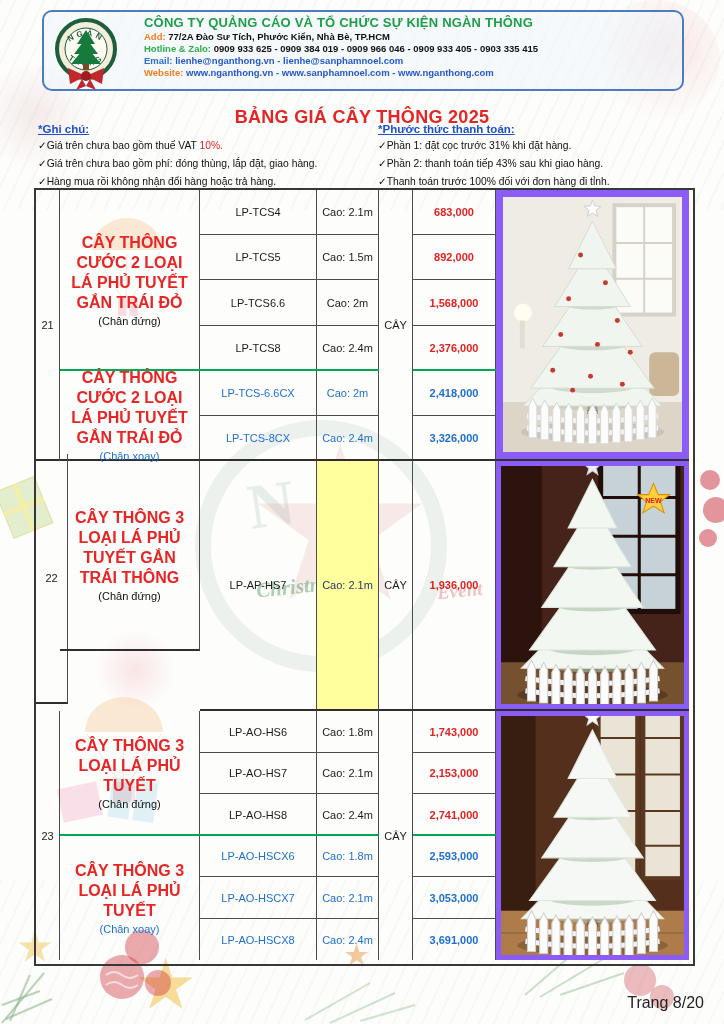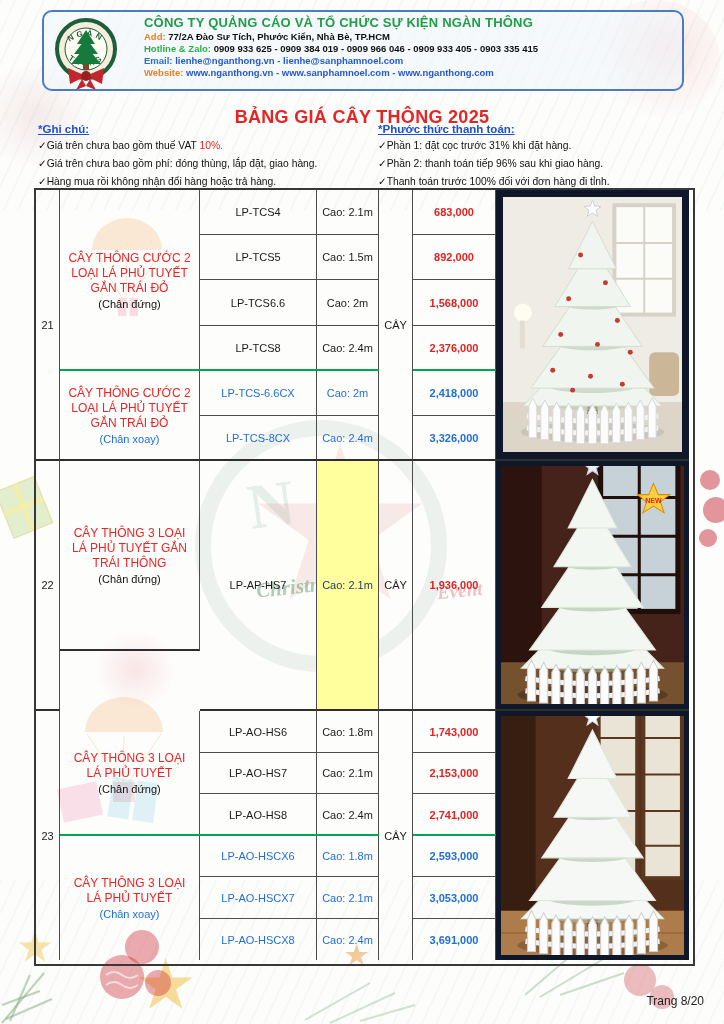--- a/index.html
+++ b/index.html
@@ -34,30 +34,30 @@
   
   .price-table{position:absolute;left:34px;top:188px;width:657px;height:774px;border:2px solid #383838;z-index:1;}
   .cell{position:absolute;box-sizing:border-box;display:flex;flex-direction:column;align-items:center;
     justify-content:center;border-right:1px solid #4c4c4c;border-bottom:1px solid #4c4c4c;
     font-size:11px;color:#1a1a1a;text-align:center;}
   .edge-r{border-right:none;}.edge-b{border-bottom:none;}
   .thick{border-bottom:2px solid #2e2e2e;}
   .blue{color:#1e6fd0;}
   .price{font-weight:bold;color:#e02222;}
   .price.blue{color:#1e6fd0;}
-  .cat-name{color:#e82525;font-weight:normal;font-size:12px;line-height:1.25;padding:0 6px;}
+  .cat-name{color:#e82525;font-weight:bold;font-size:16px;line-height:1.25;padding:0 6px;}
   .cat-variant{font-size:11px;margin-top:2px;color:#111;}
   .cat-variant.blue{color:#1e6fd0;}
   .yellow{background:#ffff9e;}
   .yellow .h-text{color:#243b66;}
-  .img-cell{background:#0f172a;}
+  .img-cell{background:#8b5cf6;}
   .photo{position:absolute;background:#fff;}
   .photo svg{display:block;width:100%;height:100%;}
   .green-sep{position:absolute;height:2px;background:#00a651;z-index:5;}
-  .footer{position:absolute;top:994px;left:0;width:704px;text-align:right;font-size:12px;color:#222;z-index:2;}
+  .footer{position:absolute;top:994px;left:0;width:704px;text-align:right;font-size:16px;color:#222;z-index:2;}
 </style>
 </head>
 <body>
 
 <div class="page">
 
   <div class="bg-band bg-top"></div>
   <div class="bg-band bg-bottom"></div>
   <div class="deco blob" style="left:590px;top:0;width:130px;height:120px;background:radial-gradient(circle at 60% 40%, rgba(225,130,130,.18), transparent 70%);"></div>
   <div class="deco blob" style="left:-20px;top:60px;width:110px;height:110px;background:radial-gradient(circle, rgba(190,120,120,.14), transparent 70%);"></div>
@@ -188,21 +188,21 @@
 
   <div class="notes notes-left">
     <div class="note-title">*Ghi chú:</div>
     <div class="note-item"><span>✓Giá trên chưa bao gồm thuế VAT </span><span class="red">10%.</span></div>
     <div class="note-item">✓Giá trên chưa bao gồm phí: đóng thùng, lắp đặt, giao hàng.</div>
     <div class="note-item">✓Hàng mua rồi không nhận đổi hàng hoặc trả hàng.</div>
   </div>
   <div class="notes notes-right">
     <div class="note-title">*Phước thức thanh toán:</div>
     <div class="note-item">✓Phần 1: đặt cọc trước 31% khi đặt hàng.</div>
-    <div class="note-item">✓Phần 2: thanh toán tiếp 96% sau khi giao hàng.</div>
+    <div class="note-item">✓Phần 2: thanh toán tiếp 43% sau khi giao hàng.</div>
     <div class="note-item">✓Thanh toán trước 100% đối với đơn hàng đi tỉnh.</div>
   </div>
 
   <div class="price-table">
 
     <div class="cell thick" style="left:0;top:0;width:24px;height:271px;">21</div>
     <div class="cell" style="left:24px;top:0;width:140px;height:181px;">
       <div class="cat-name">CÂY THÔNG CƯỚC 2 LOẠI LÁ PHỦ TUYẾT GẮN TRÁI ĐỎ</div>
       <div class="cat-variant">(Chân đứng)</div>
     </div>
@@ -285,21 +285,21 @@
               <use href="#pk1" x="126" y="208"></use>
             <use href="#pk1" x="138" y="206"></use>
               <use href="#pk1" x="150" y="204"></use>
           </g>
         </svg>
       </div>
     </div>
     <div class="green-sep" style="left:24px;top:179px;width:319px;"></div>
     <div class="green-sep" style="left:377px;top:179px;width:83px;"></div>
 
-    <div class="cell thick" style="left:0;top:271px;width:24px;height:250px;">22</div>
+    <div class="cell thick" style="left:0;top:264px;width:32px;height:250px;">22</div>
     <div class="cell thick" style="left:24px;top:271px;width:140px;height:190px;">
       <div class="cat-name">CÂY THÔNG 3 LOẠI LÁ PHỦ TUYẾT GẮN TRÁI THÔNG</div>
       <div class="cat-variant">(Chân đứng)</div>
     </div>
     <div class="cell thick" style="left:164px;top:271px;width:117px;height:250px;">LP-AP-HS7</div>
     <div class="cell thick yellow" style="left:281px;top:271px;width:62px;height:250px;">
         <span class="h-text">Cao: 2.1m</span>
       </div>
     <div class="cell thick" style="left:343px;top:271px;width:34px;height:250px;">CÂY</div>
     <div class="cell price thick" style="left:377px;top:271px;width:83px;height:250px;">1,936,000</div>

